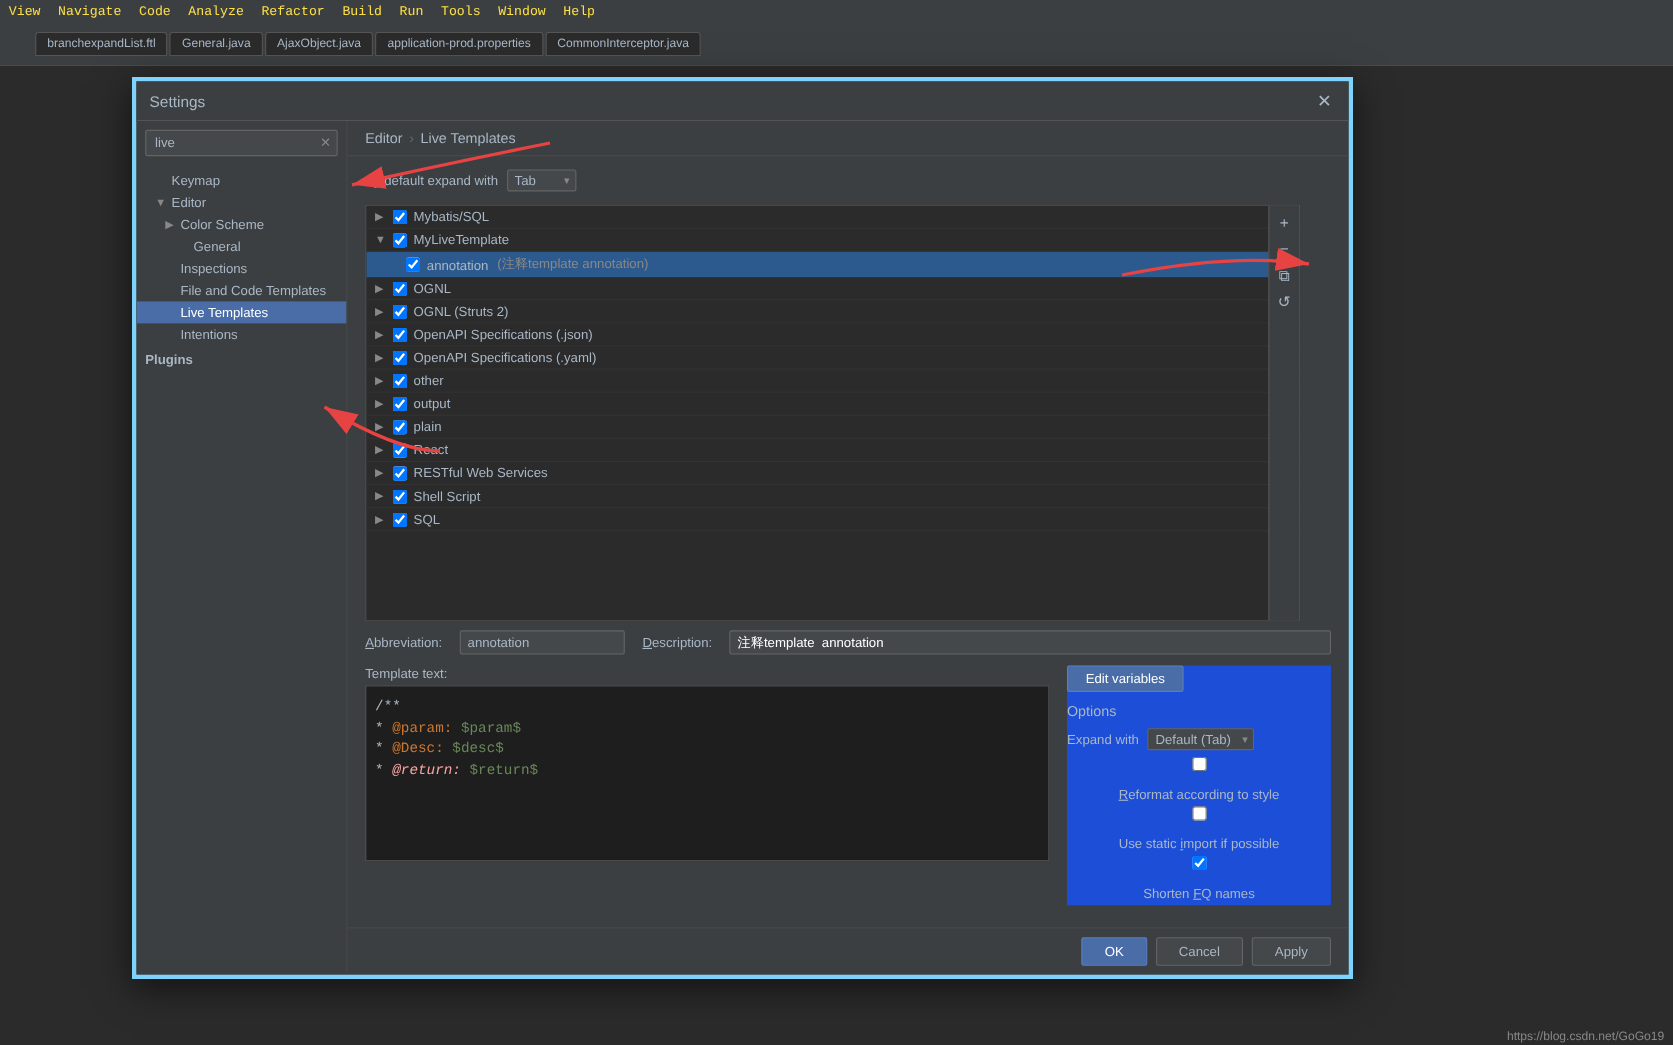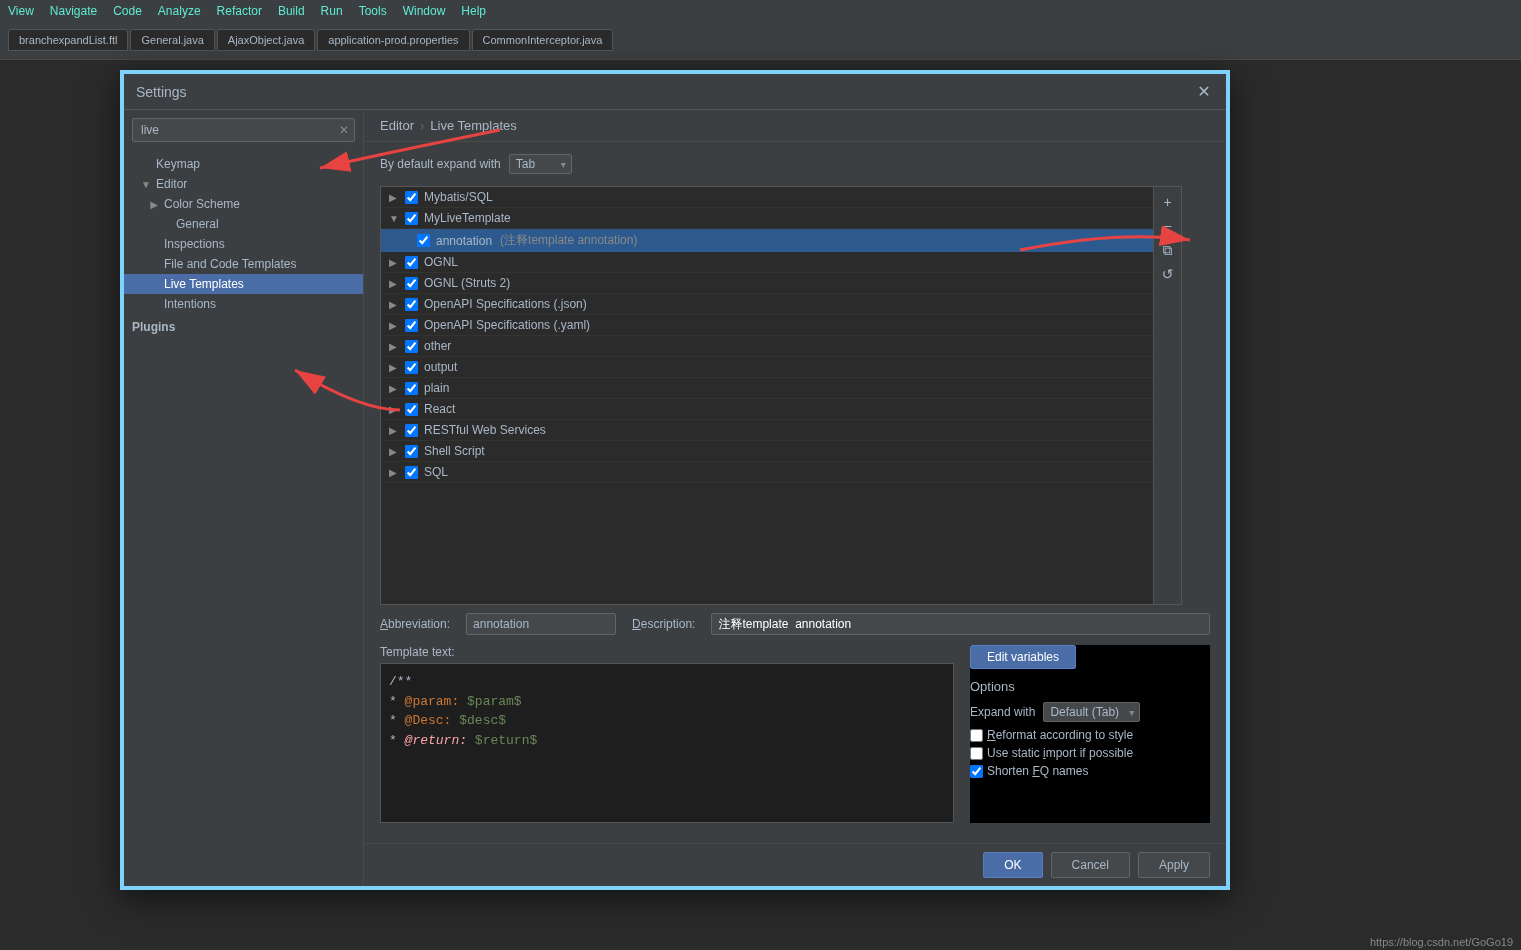--- a/index.html
+++ b/index.html
@@ -40,21 +40,21 @@
       background: none; border: none; color: #a9b7c6;
       cursor: pointer; font-size: 16px; display: flex; align-items: center; justify-content: center;
     }
 
     .dialog-body {
       display: flex; flex: 1; overflow: hidden;
     }
 
     
     .sidebar {
-      width: 240px;
+      width: 192px;
       background: #3c3f41;
       border-right: 1px solid #4a4a4a;
       display: flex; flex-direction: column;
       flex-shrink: 0;
     }
 
     .search-box {
       margin: 8px;
       position: relative;
     }
@@ -208,39 +208,39 @@
 
     .code-editor {
       background: #1e1e1e; border: 1px solid #555; padding: 8px;
       font-family: 'Courier New', monospace; font-size: 13px;
       height: 160px; overflow: auto; color: #a9b7c6;
     }
 
     .code-line { line-height: 1.5; }
 
     .options-panel {
-      min-width: 240px; background: #000000;
+      min-width: 240px; background: #1d4ed8;
     }
 
     .options-title { color: #a9b7c6; font-size: 13px; margin-bottom: 8px; }
 
     .option-row {
       display: flex; align-items: center; gap: 8px; margin-bottom: 6px;
     }
 
     .option-label { color: #a9b7c6; font-size: 12px; }
     .option-select {
       background: #45484a; border: 1px solid #646464; color: #a9b7c6;
       padding: 2px 20px 2px 6px; font-size: 12px;
       border-radius: 2px; outline: none; cursor: pointer;
       appearance: none; -webkit-appearance: none;
     }
 
     .checkbox-row {
-      display: flex; align-items: center; gap: 4px; margin-bottom: 4px;
+      display: flex; align-items: center; gap: 14px; margin-bottom: 4px; flex-direction: column;
     }
 
     .cb-label { color: #a9b7c6; font-size: 12px; }
     .cb-label u { text-decoration: underline; }
 
     .applicable-text {
       color: #888; font-size: 11px; margin-top: 4px;
     }
 
     .edit-variables-btn {
@@ -272,25 +272,25 @@
 
     
     .ide-topbar {
       position: absolute; top: 0; left: 0; right: 0; height: 60px;
       background: #3c3f41; border-bottom: 1px solid #4a4a4a;
       display: flex; flex-direction: column;
     }
 
     .ide-menubar {
       display: flex; align-items: center; height: 22px;
-      padding: 0 8px; gap: 16px; font-size: 12px; color: #5eead4;
+      padding: 0 8px; gap: 16px; font-size: 12px; color: #fde047; font-family: Liberation Mono, monospace;
     }
 
     .ide-tabs {
-      display: flex; align-items: center; height: 36px; padding: 0 8px; gap: 2px;
+      display: flex; align-items: center; height: 36px; padding: 0 8px; gap: 2px; margin-left: 24px;
     }
 
     .ide-tab {
       padding: 4px 10px; font-size: 11px; color: #a9b7c6;
       background: #2b2b2b; border: 1px solid #555; border-radius: 3px 3px 0 0;
       cursor: pointer; white-space: nowrap;
     }
 
     
     .status-url {

